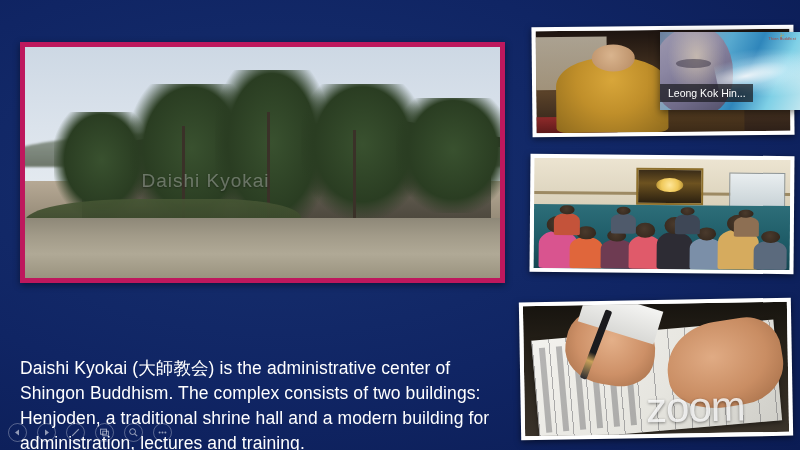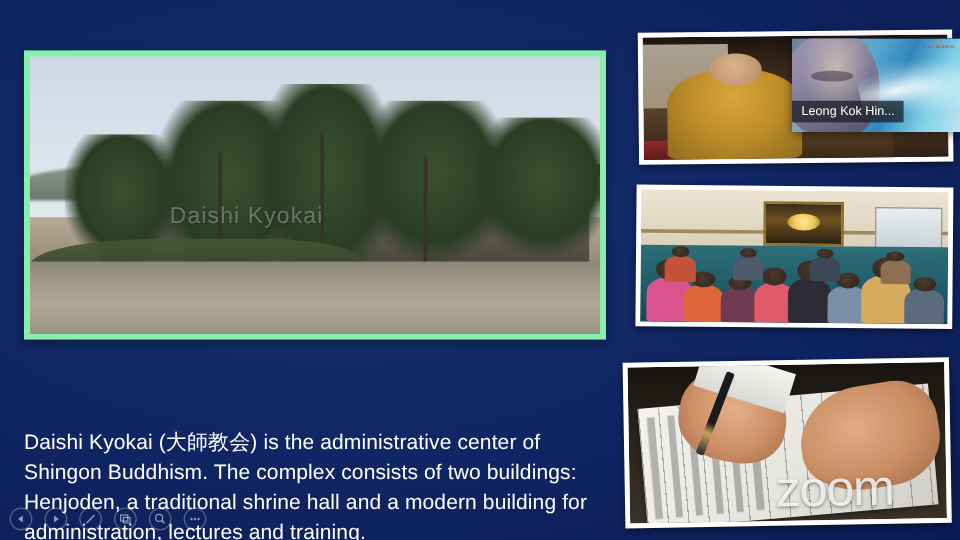--- a/index.html
+++ b/index.html
@@ -19,21 +19,21 @@
   .slide-bg {
     position: absolute; inset: 0;
     background: radial-gradient(ellipse at 35% 40%, #17306f 0%, #102564 55%, #0b1c54 100%);
   }
 
   
   .hero-frame {
     position: absolute;
     left: 20px; top: 42px;
     width: 485px; height: 241px;
-    background: #86efac;
+    background: #be185d;
     padding: 5px;
     box-shadow: 0 2px 7px rgba(0,0,0,.45);
   }
   .hero-photo {
     position: relative;
     width: 100%; height: 100%;
     overflow: hidden;
     background:
       linear-gradient(to bottom, #c9d4e0 0%, #d6dfe8 38%, #bcae9a 55%, #8f8572 78%, #6f6a5c 100%);
   }

